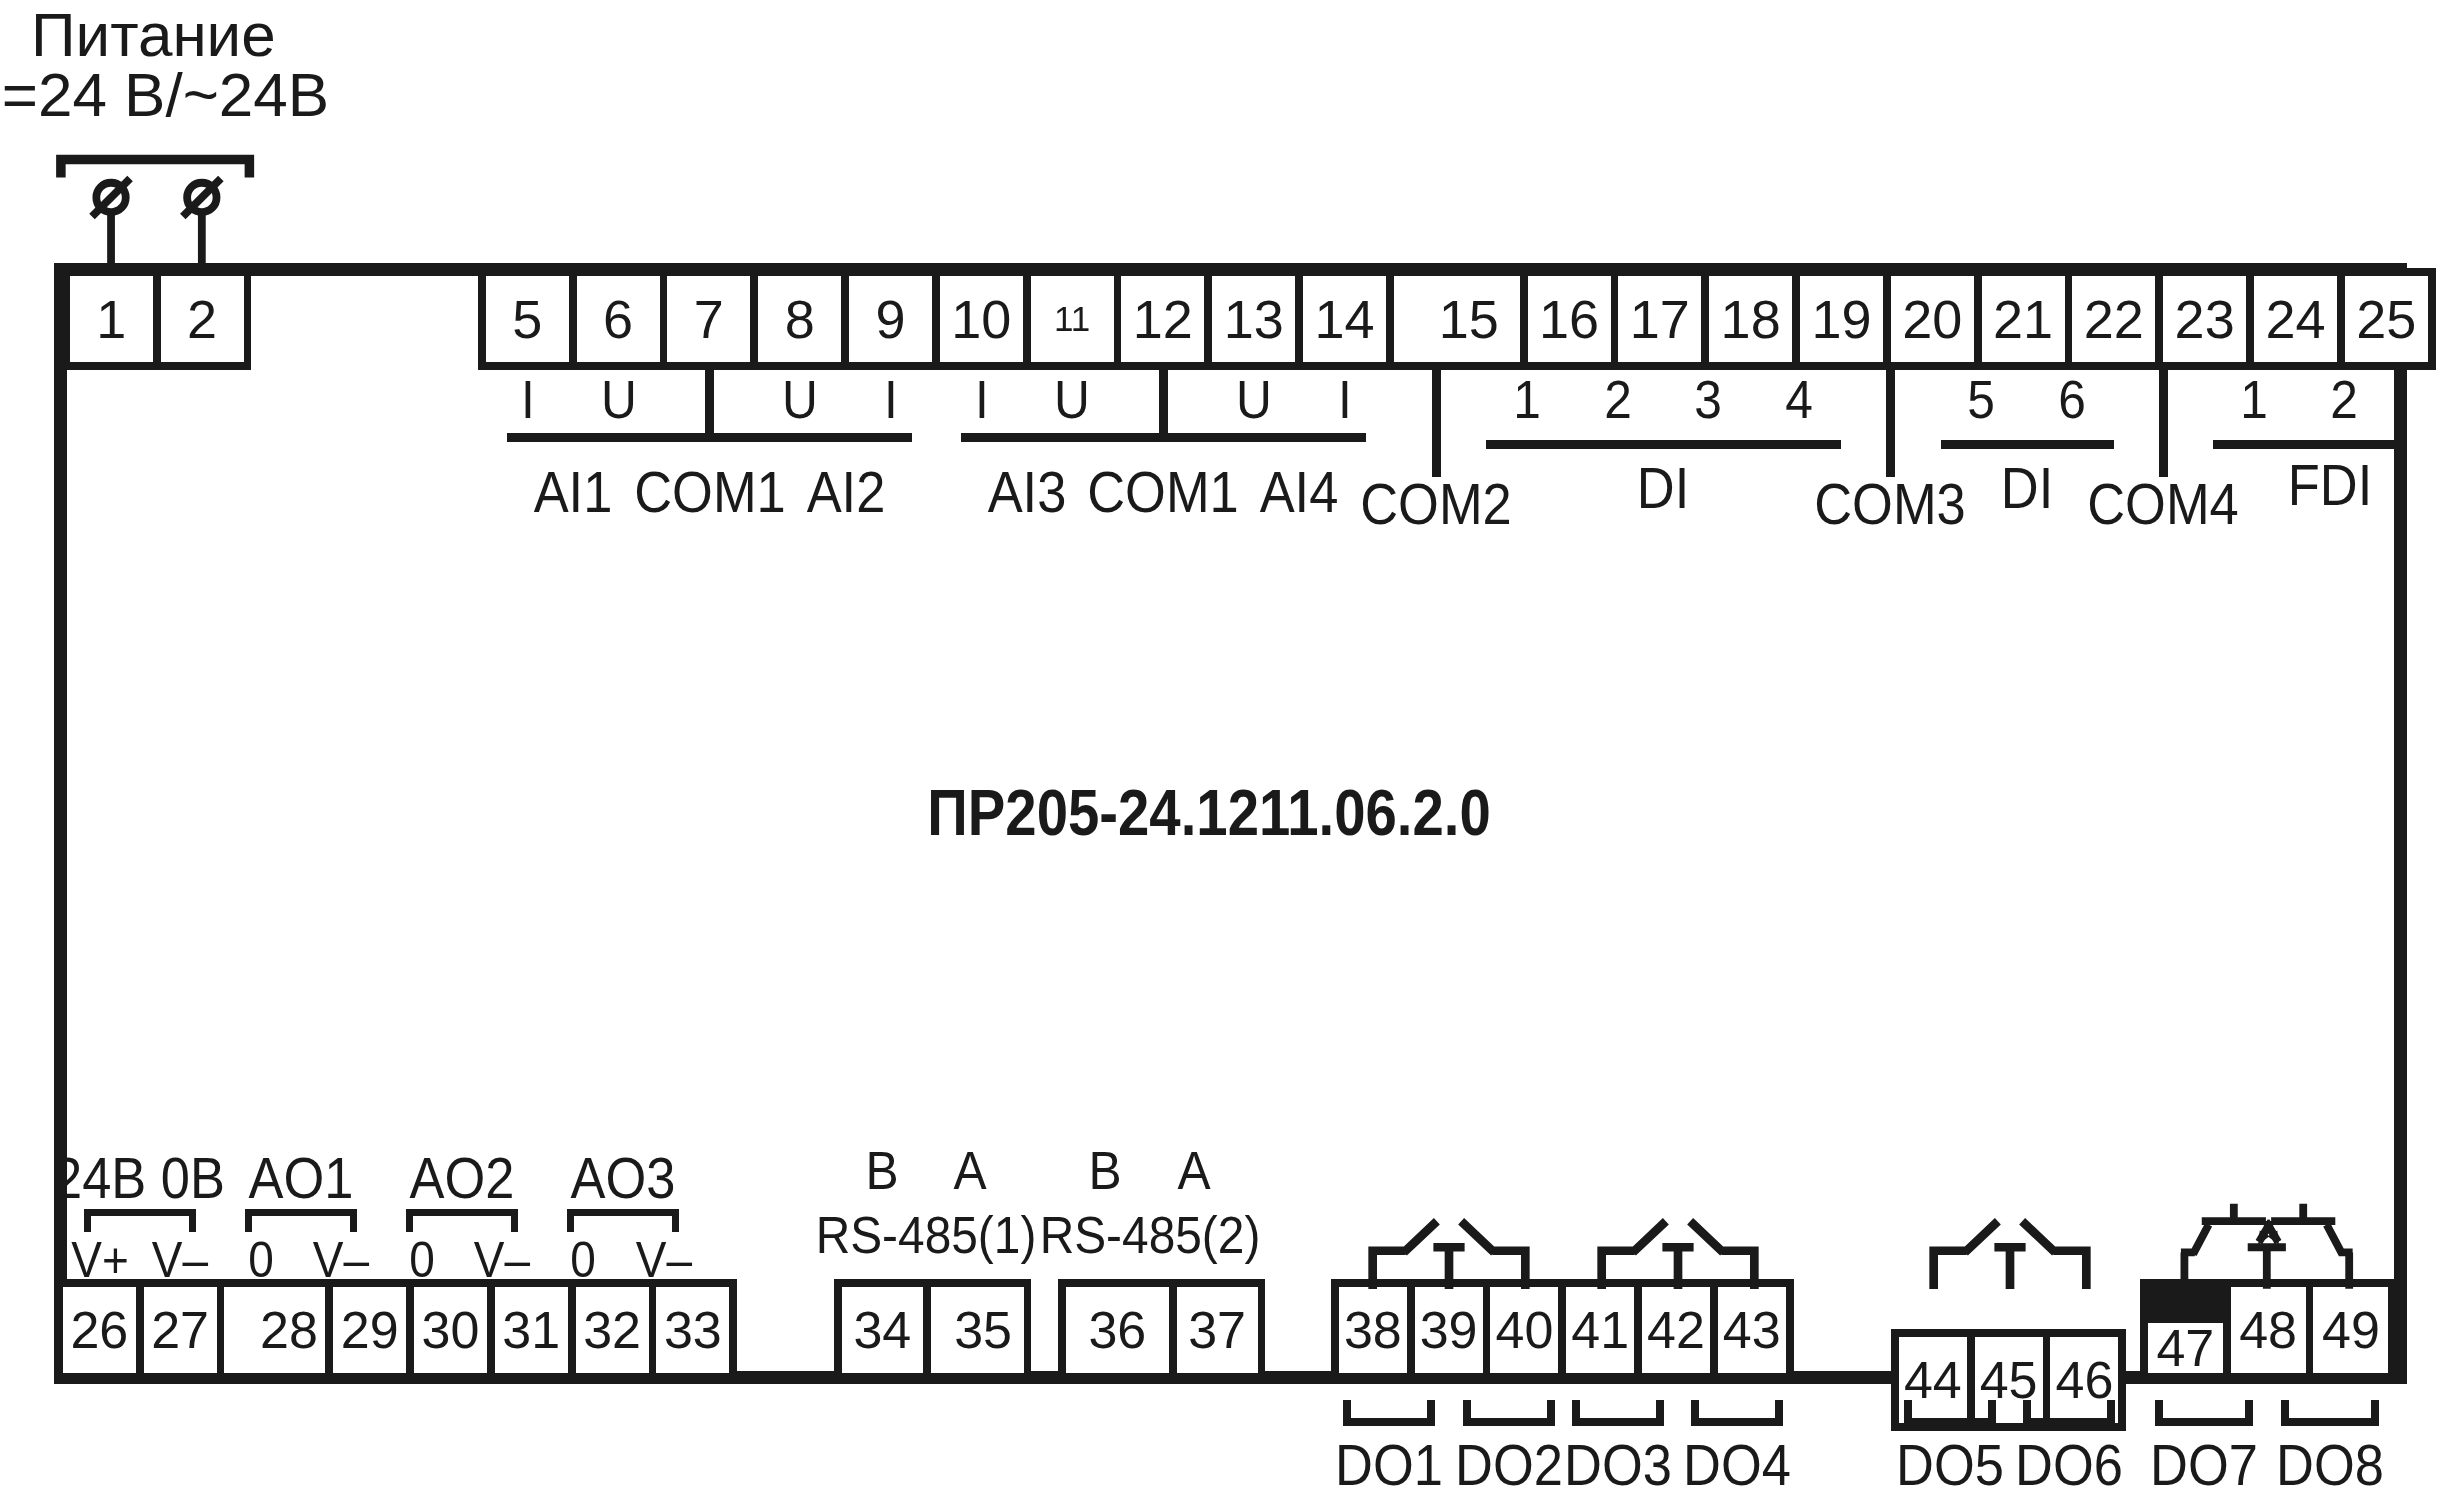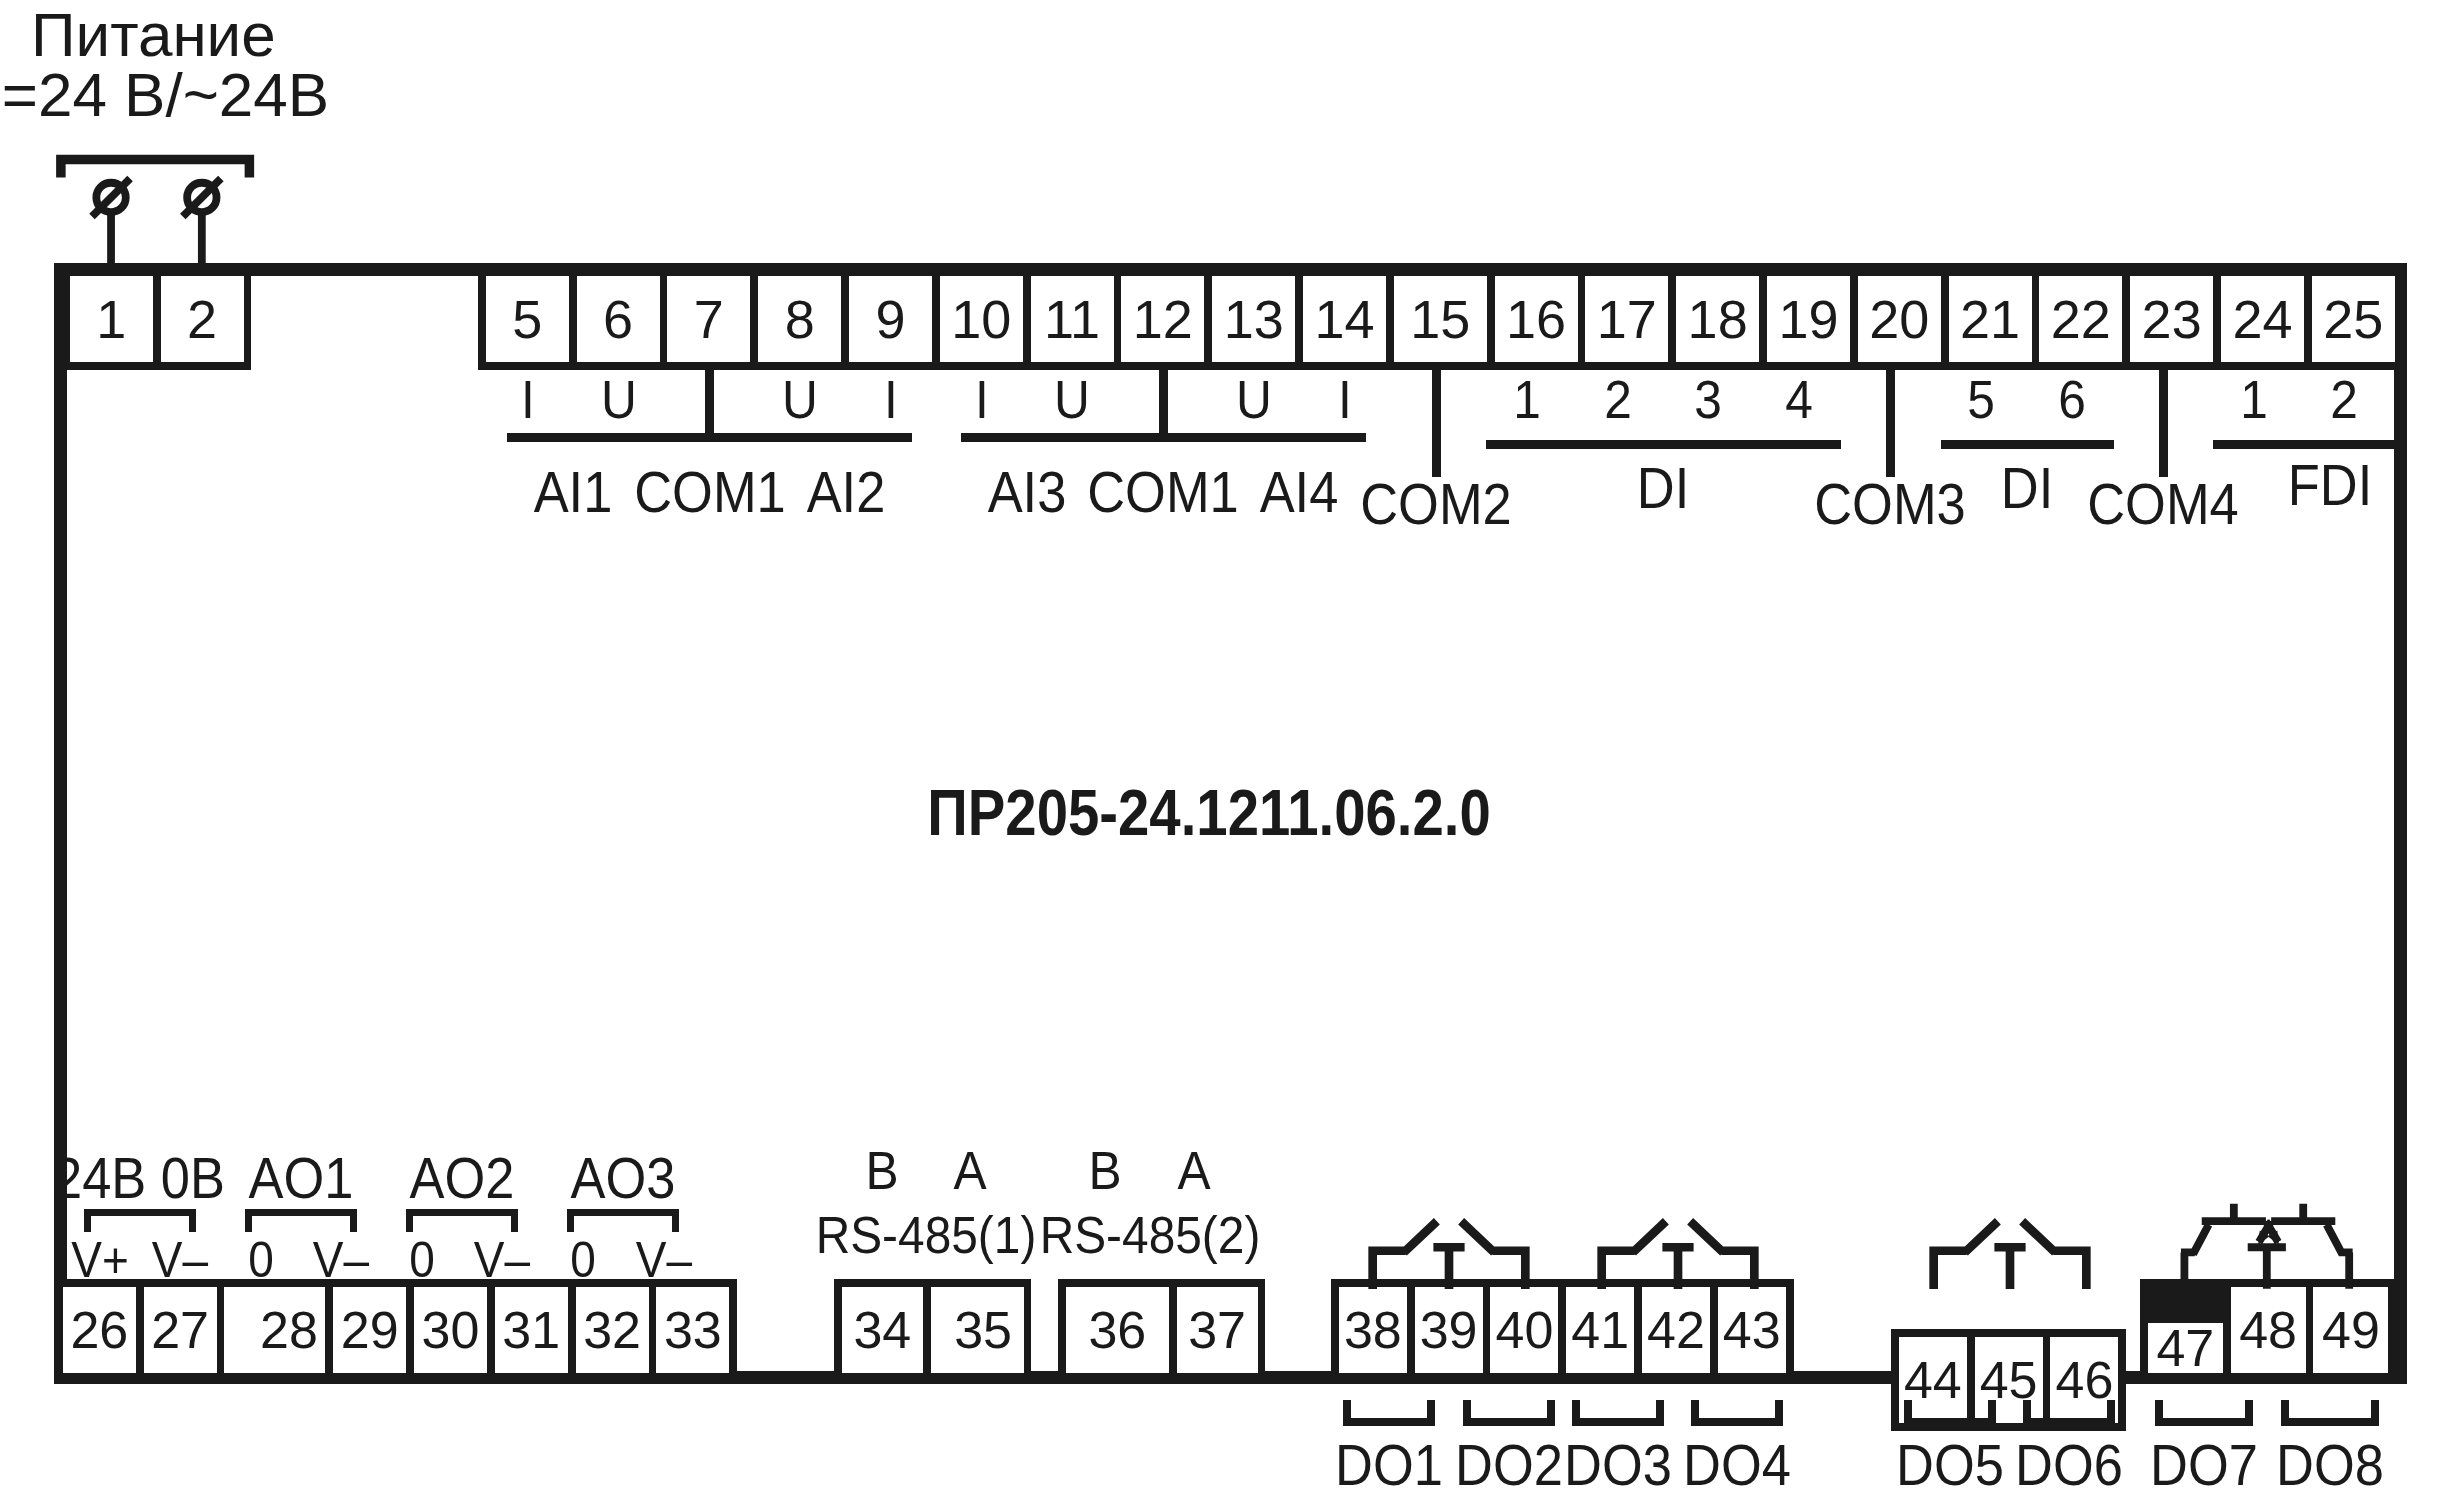--- a/index.html
+++ b/index.html
@@ -51,25 +51,25 @@
         <div class="tbox" style="width: 83px; font-size: 54px;">1</div>
         <div class="tbox" style="width: 83px; font-size: 54px;">2</div>
       </div>
       <div class="trun" style="left: 478px; top: 268px;">
         <div class="tbox" style="width: 83px; font-size: 54px;">5</div>
         <div class="tbox" style="width: 83px; font-size: 54px;">6</div>
         <div class="tbox" style="width: 83px; font-size: 54px;">7</div>
         <div class="tbox" style="width: 83px; font-size: 54px;">8</div>
         <div class="tbox" style="width: 83px; font-size: 54px;">9</div>
         <div class="tbox" style="width: 83px; font-size: 54px;">10</div>
-        <div class="tbox" style="width: 83px; font-size: 54px; text-align: right;">11</div>
+        <div class="tbox" style="width: 83px; font-size: 35px; text-align: right;">11</div>
         <div class="tbox" style="width: 83px; font-size: 54px;">12</div>
         <div class="tbox" style="width: 83px; font-size: 54px;">13</div>
         <div class="tbox" style="width: 83px; font-size: 54px;">14</div>
-        <div class="tbox" style="width: 93px; font-size: 54px;">15</div>
+        <div class="tbox" style="width: 102px; font-size: 54px; padding-left: 24px;">15</div>
         <div class="tbox" style="width: 83px; font-size: 54px;">16</div>
         <div class="tbox" style="width: 83px; font-size: 54px;">17</div>
         <div class="tbox" style="width: 83px; font-size: 54px;">18</div>
         <div class="tbox" style="width: 83px; font-size: 54px;">19</div>
         <div class="tbox" style="width: 83px; font-size: 54px;">20</div>
         <div class="tbox" style="width: 83px; font-size: 54px;">21</div>
         <div class="tbox" style="width: 83px; font-size: 54px;">22</div>
         <div class="tbox" style="width: 83px; font-size: 54px;">23</div>
         <div class="tbox" style="width: 83px; font-size: 54px;">24</div>
         <div class="tbox" style="width: 83px; font-size: 54px;">25</div>

